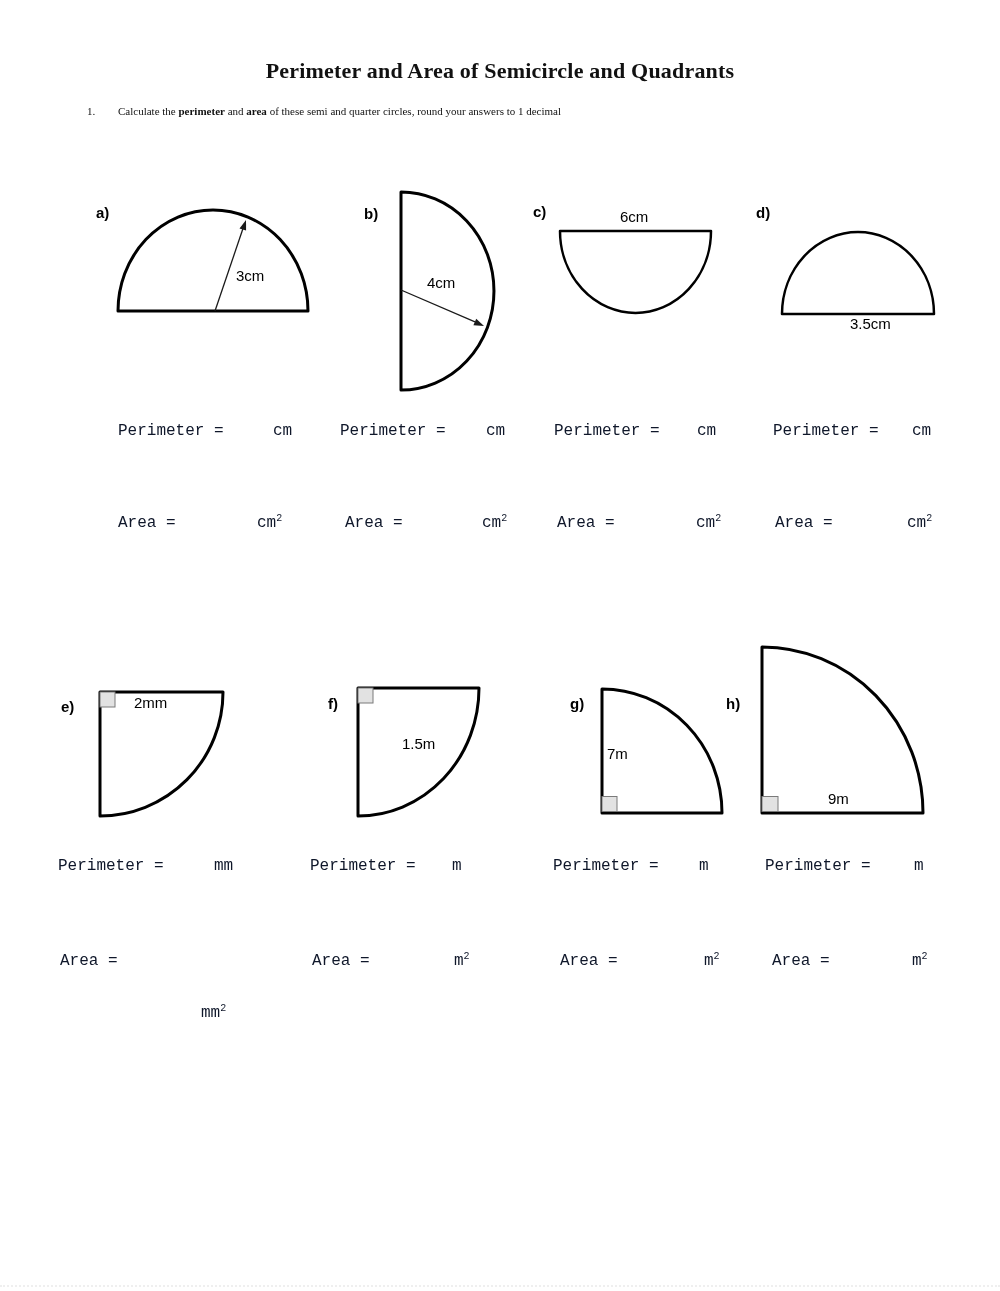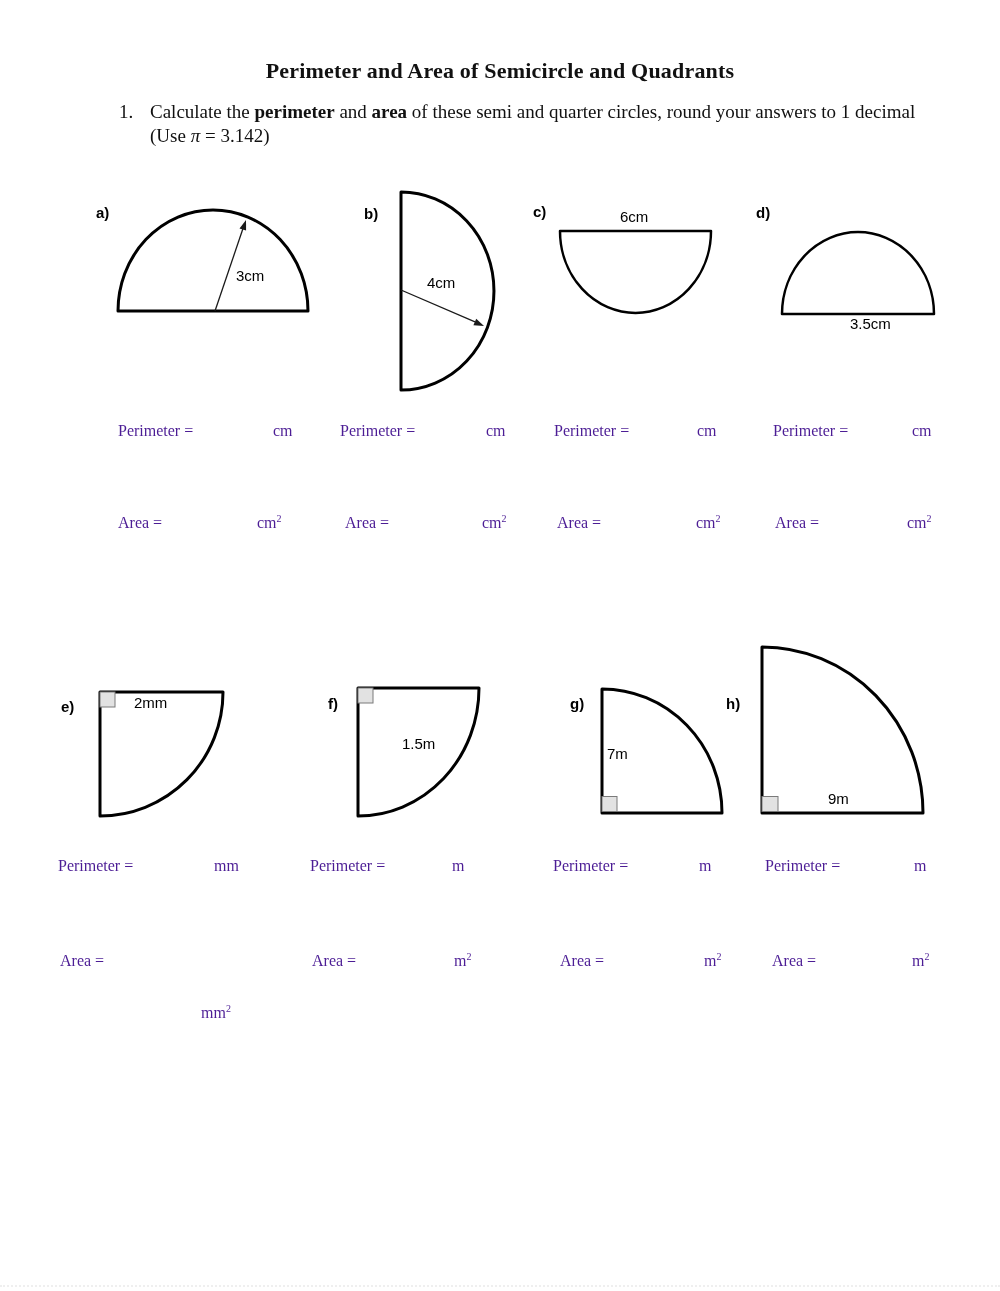--- a/index.html
+++ b/index.html
@@ -5,51 +5,50 @@
   html,body{margin:0;padding:0;}
   body{
     width:1000px;height:1291px;position:relative;background:#ffffff;
     font-family:"Liberation Serif", serif;color:#111;overflow:hidden;
   }
   .abs{position:absolute;}
   .title{
     left:0;top:58px;width:1000px;text-align:center;
     font-size:22px;font-weight:bold;letter-spacing:0.2px;
   }
-  .question{left:87px;top:100px;width:830px;font-size:19px;line-height:23.5px;margin-left:32px;}
+  .question{left:87px;top:100px;width:830px;font-size:11px;line-height:23.5px;}
   .qline{white-space:nowrap;}
   .qnum{display:inline-block;width:31px;}
   .qindent{margin-left:31px;}
   .bold{font-weight:bold;}
   .pi{font-style:italic;}
   .figlabel{
     font-family:"Liberation Sans", sans-serif;font-weight:bold;font-size:15px;color:#000;
   }
   .dim{
     font-family:"Liberation Sans", sans-serif;font-weight:normal;font-size:15px;color:#000;
     white-space:nowrap;
   }
-  .ans{font-size:16px;color:#4c1d95;white-space:nowrap;}
+  .ans{font-size:16px;color:#0f172a;white-space:nowrap;font-family:Liberation Mono, monospace;}
   .ans sup{font-size:10px;line-height:0;}
   svg{display:block;overflow:visible;}
   .shape-path{fill:#ffffff;stroke:#000000;stroke-width:3;stroke-linejoin:round;}
   .shape-path.thin{stroke-width:2.5;}
   .arrow-line{stroke:#1a1a1a;stroke-width:1.3;fill:none;}
   .arrow-head{fill:#1a1a1a;stroke:none;}
   .ra-marker{fill:#e2e2e2;stroke:#7a7a7a;stroke-width:1;}
   .bottom-artifact{left:0;top:1285px;width:1000px;border-top:2px dotted #efefef;}
 </style>
 </head>
 <body>
 
 <div class="abs title">Perimeter and Area of Semicircle and Quadrants</div>
 
 <div class="abs question">
   <div class="qline"><span class="qnum">1.</span><span>Calculate the </span><span class="bold">perimeter</span><span> and </span><span class="bold">area</span><span> of these semi and quarter circles, round your answers to 1 decimal</span></div>
-  <div class="qline qindent"><span>(Use </span><span class="pi">π</span><span> = 3.142)</span></div>
 </div>
 
 <div class="abs figlabel" style="left:96px;top:204px;">a)</div>
 <div class="abs figlabel" style="left:364px;top:205px;">b)</div>
 <div class="abs figlabel" style="left:533px;top:203px;">c)</div>
 <div class="abs figlabel" style="left:756px;top:204px;">d)</div>
 
 <svg class="abs" style="left:116px;top:206px;" width="194" height="110" viewBox="0 0 194 110">
   <path class="shape-path" d="M 2 105 A 95 101 0 0 1 192 105 L 2 105 Z"></path>
   <line class="arrow-line" x1="99" y1="105" x2="127.5" y2="21"></line>

